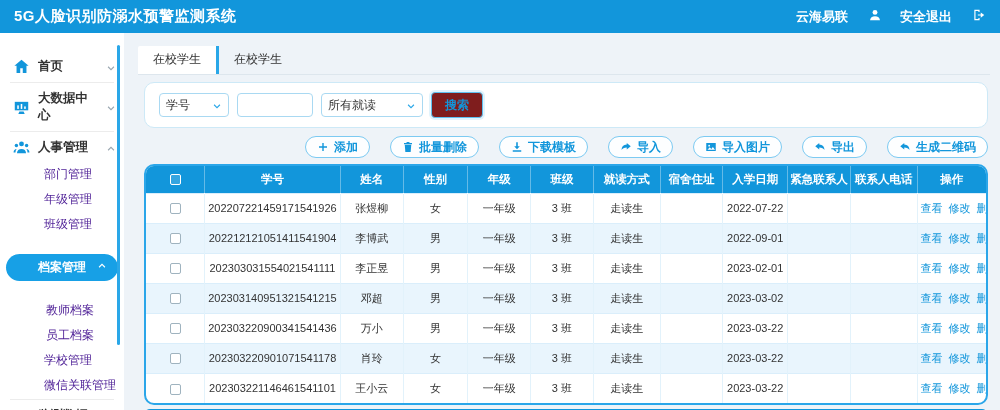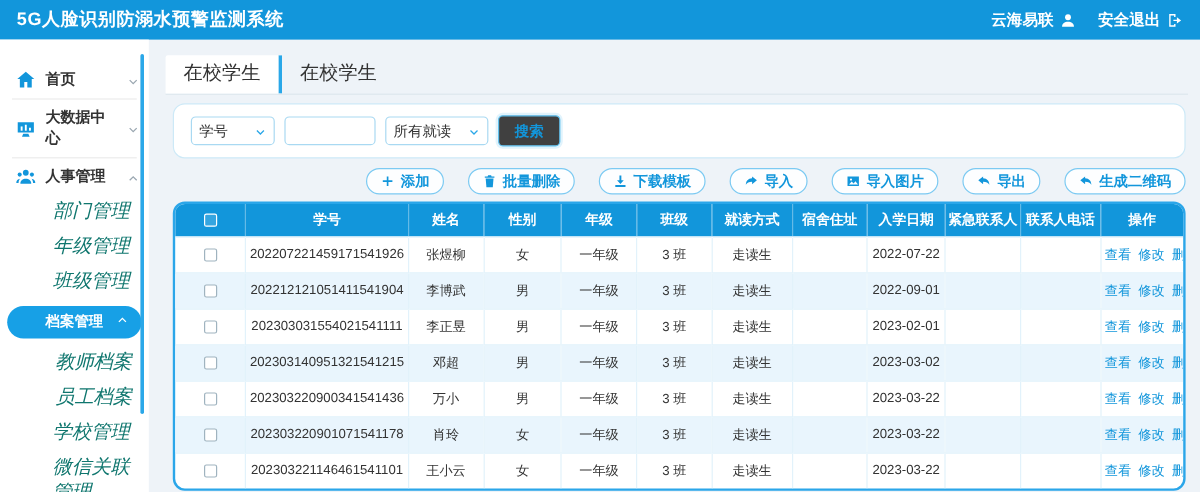--- a/index.html
+++ b/index.html
@@ -3,54 +3,54 @@
 <meta charset="utf-8">
 <style>
   * { margin:0; padding:0; box-sizing:border-box; }
   html,body { width:1000px; height:410px; overflow:hidden; }
   body { font-family:"Liberation Sans","DejaVu Sans",sans-serif; background:#eef3f8; font-size:12px; color:#333; }
 
   
   .topbar { height:33px; background:#1296db; display:flex; align-items:center; padding:0 14px; color:#fff; }
   .topbar .title { font-size:15px; font-weight:bold; letter-spacing:.5px; }
   .topbar .right { margin-left:auto; display:flex; align-items:center; gap:18px; font-size:13px; font-weight:bold; }
-  .hgroup { display:flex; align-items:center; gap:5px; cursor:pointer; }
+  .hgroup { display:flex; gap:20px; cursor:pointer; }
   .hicon { width:14px; height:14px; display:inline-block; }
   .hicon svg { width:100%; height:100%; fill:#fff; }
 
   
   .body { display:flex; height:377px; }
   .sidebar { width:124px; background:#fff; position:relative; padding-top:19px; overflow:hidden; flex:none; }
   .main { flex:1; padding:13px 10px 0 14px; overflow:hidden; }
 
   
   .nav-item { display:flex; align-items:center; gap:8px; padding:6px 8px 6px 13px; font-size:12.5px; font-weight:bold; color:#333; cursor:pointer; }
   .nav-icon { width:17px; height:17px; flex:none; }
   .nav-icon svg { width:100%; height:100%; fill:#1296db; }
   .chev { margin-left:auto; width:10px; height:10px; flex:none; }
   .chev svg { width:100%; height:100%; stroke:#9aa7b1; stroke-width:2.6; fill:none; }
   .divider { height:1px; background:#ececec; margin:1px 10px; }
-  .sub-item { padding:4px 6px 4px 44px; font-size:16px; color:#0f766e; cursor:pointer;font-style:italic; }
-  .pill { position:relative; margin:6px 6px; background:#17a0e6; color:#fff; border-radius:14px; text-align:center; padding:5px 0; font-size:12px; font-weight:bold; cursor:pointer;font-family:Liberation Mono, monospace; }
+  .sub-item { padding:4px 6px 4px 44px; font-size:12px; color:#4c1d95; cursor:pointer; }
+  .pill { position:relative; margin:17px 6px; background:#17a0e6; color:#fff; border-radius:14px; text-align:center; padding:5px 0; font-size:12px; font-weight:bold; cursor:pointer;font-family:Liberation Mono, monospace; }
   .pill .chev { position:absolute; right:11px; top:7px; }
   .pill .chev svg { stroke:#fff; }
   .side-scrollbar { position:absolute; right:4px; top:12px; width:3px; height:300px; background:#2aa7e8; border-radius:2px; }
 
   
   .tabs { display:flex; border-bottom:1px solid #dde6ed; }
-  .tab { padding:5px 15px 6px; font-size:16px; color:#333; cursor:pointer; }
+  .tab { padding:5px 15px 6px; font-size:12px; color:#333; cursor:pointer; }
   .tab.active { background:#fff; border-right:3px solid #29a7e8; border-radius:2px 0 0 0; }
 
   
   .search-card { background:#fff; border:1px solid #cde9f7; border-radius:10px; margin:7px 2px 0 6px; padding:10px 14px; display:flex; align-items:center; gap:8px; height:46px; }
   .selbox { display:flex; align-items:center; justify-content:space-between; height:24px; border:1px solid #a9d9f2; border-radius:4px; padding:0 6px; font-size:12px; color:#333; background:#fff; cursor:pointer; }
-  .selbox.w1 { width:70px; } .selbox.w2 { width:86px; }
+  .selbox.w1 { width:70px; } .selbox.w2 { width:102px; }
   .selchev { width:10px; height:10px; } .selchev svg { width:100%; height:100%; stroke:#2aa7e8; stroke-width:2.6; fill:none; }
   .kw-input { width:76px; height:24px; border:1px solid #a9d9f2; border-radius:4px; outline:none; padding:0 6px; font-size:12px; }
-  .search-btn { height:26px; padding:0 13px; border:1px solid #5fc0ee; color:#1296db; background:#404040; border-radius:4px; font-size:12px; font-weight:bold; cursor:pointer; box-shadow:0 0 0 2px rgba(41,167,232,.14); }
+  .search-btn { height:26px; padding:0 13px; border:1px solid #5fc0ee; color:#1296db; background:#7f1d1d; border-radius:4px; font-size:12px; font-weight:bold; cursor:pointer; box-shadow:0 0 0 2px rgba(41,167,232,.14); }
 
   
   .toolbar { display:flex; justify-content:flex-end; gap:20px; margin:8px 2px 6px 6px; }
   .tbtn { display:inline-flex; align-items:center; gap:5px; height:22px; padding:0 11px; border:1px solid #7ccaf2; border-radius:12px; background:#fdfeff; color:#1296db; font-size:12px; font-weight:bold; cursor:pointer; }
   .tbtn .ticon { width:12px; height:12px; display:inline-block; }
   .tbtn .ticon svg { width:100%; height:100%; fill:#1296db; }
 
   
   .table-card { margin:0 2px 0 6px; border:2px solid #2ba6e9; border-radius:10px; overflow:hidden; background:#fff; }
   table { width:100%; border-collapse:collapse; table-layout:fixed; font-size:11px; }

